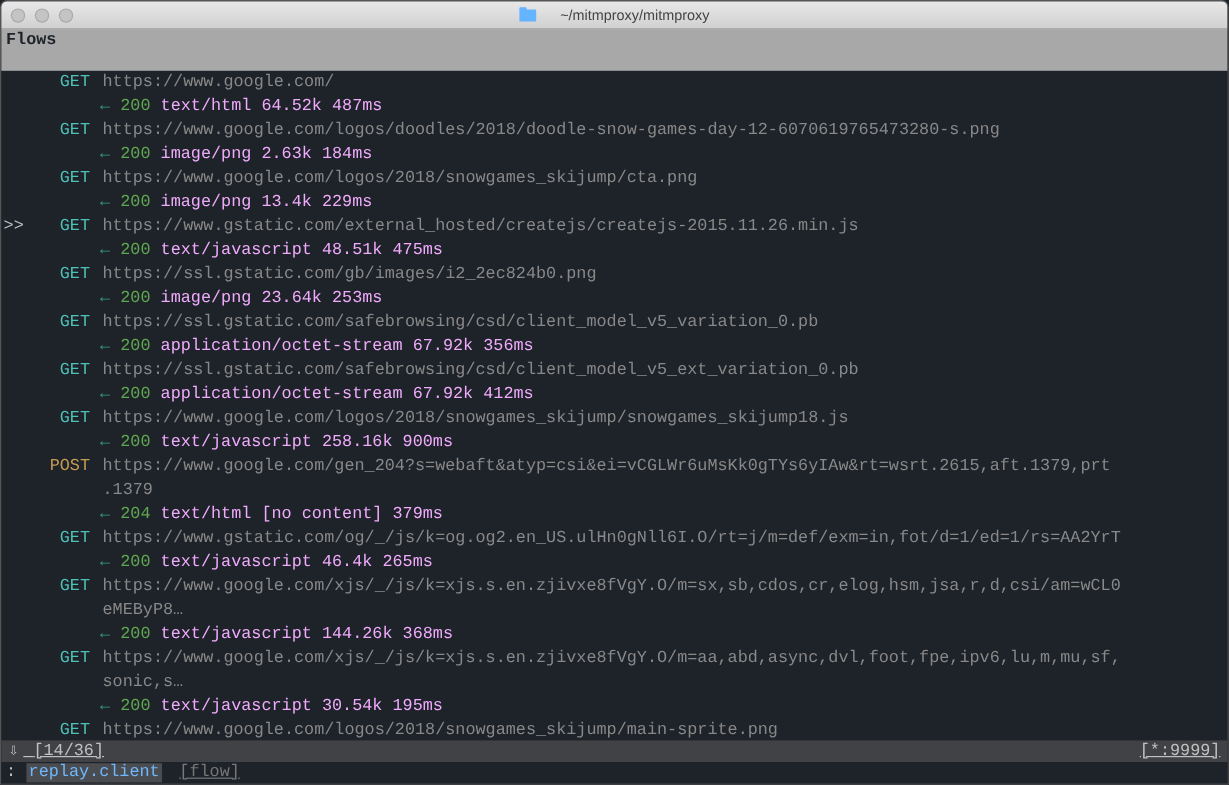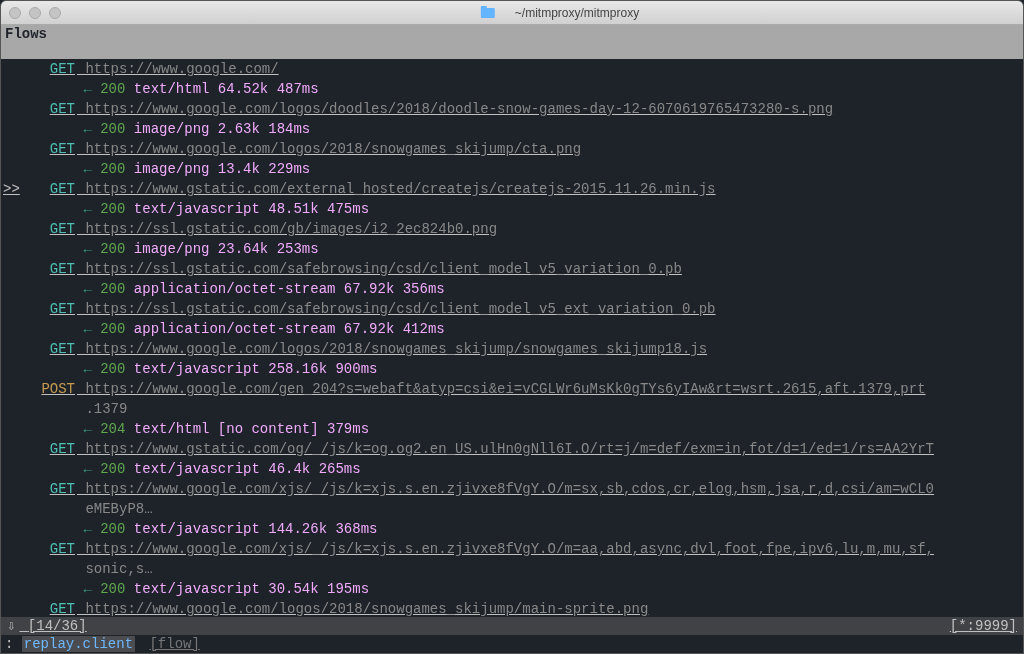--- a/index.html
+++ b/index.html
@@ -35,21 +35,20 @@
     .titlebar-center {
       position: absolute;
       left: 50%;
       transform: translateX(-50%);
       display: flex;
       align-items: center;
       gap: 20px;
       font-family: -apple-system, "Helvetica Neue", Arial, sans-serif;
       font-size: 12px;
       color: #444;
-      margin-left: 48px;
     }
     .folder-icon {
       width: 14px;
       height: 10px;
       background: #65b4ff;
       border-radius: 1px;
       position: relative;
     }
     .folder-icon::before {
       content: "";
@@ -71,21 +70,20 @@
     }
     .flows {
       padding: 0;
     }
     .flow-req {
       display: flex;
       white-space: pre;
       line-height: 20px;
       height: 20px;
       overflow: hidden;
-      text-decoration: underline;
     }
     .cont-line {
       display: flex;
       white-space: pre;
       line-height: 20px;
       height: 20px;
       overflow: hidden;
       padding-left: 74px;
     }
     .flow-resp {

